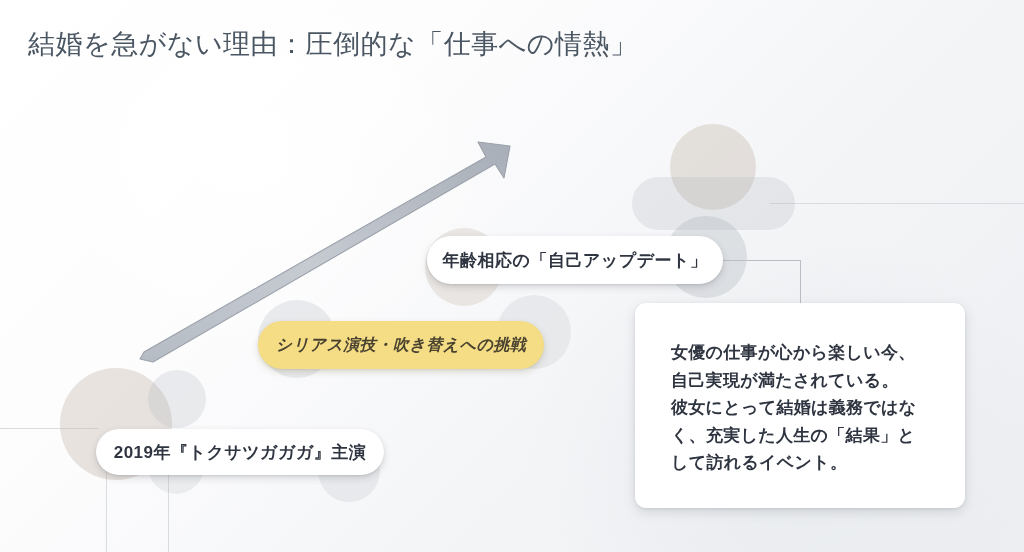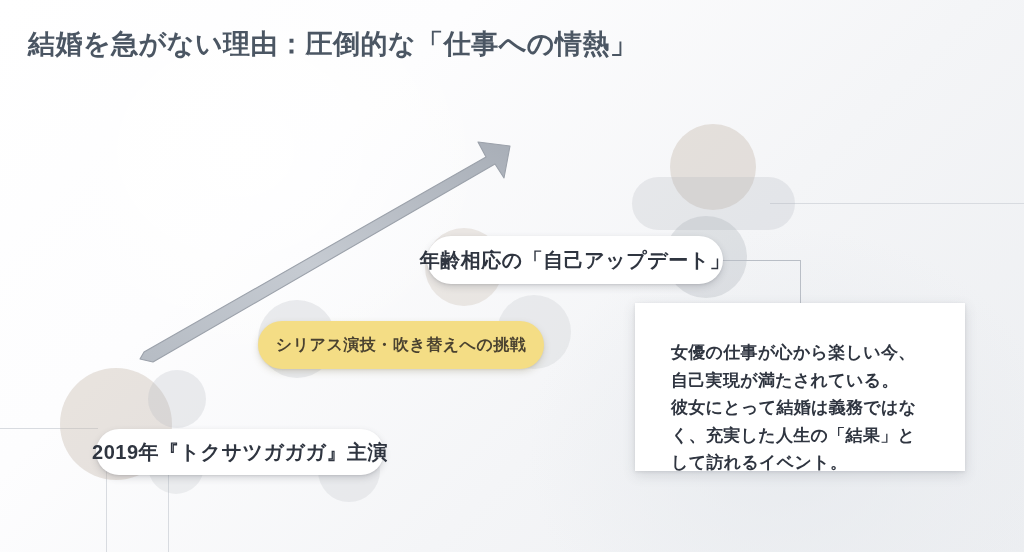--- a/index.html
+++ b/index.html
@@ -39,21 +39,21 @@
     width: 760px; height: 640px;
     background: radial-gradient(closest-side, rgba(231,234,238,0.85), rgba(231,234,238,0) 70%);
   }
 
   
   .title {
     position: absolute;
     left: 28px;
     top: 26px;
     font-size: 27px;
-    font-weight: bold;
+    font-weight: normal;
     letter-spacing: 0.5px;
     color: #4b5663;
     white-space: nowrap;
   }
 
   
   .guide {
     position: absolute;
     background: #c9cdd3;
     pointer-events: none;
@@ -95,49 +95,50 @@
   .connector.h { height: 1px; }
   .connector.v { width: 1px; }
 
   
   .pill {
     position: absolute;
     display: flex;
     align-items: center;
     justify-content: center;
     border-radius: 999px;
-    font-size: 20px;
+    font-size: 17px;
     font-weight: bold;
     letter-spacing: 0.5px;
     white-space: nowrap;
     color: #2f3540;
   }
   .pill-white {
     background: #ffffff;
     box-shadow: 0 3px 7px rgba(70,75,85,0.20), 0 1px 2px rgba(70,75,85,0.12);
   }
   .pill-yellow {
     background: #f4dd85;
     color: #4a4230;
     box-shadow: 0 3px 7px rgba(120,110,70,0.22), 0 1px 2px rgba(120,110,70,0.12);
+    font-style: italic;
   }
 
   #pill-update { left: 427px; top: 236px; width: 296px; height: 48px; }
   #pill-serious { left: 258px; top: 321px; width: 286px; height: 48px; font-size: 16px; }
   #pill-debut  { left: 96px;  top: 429px; width: 288px; height: 46px; }
 
   
   .card {
     position: absolute;
     left: 635px;
     top: 303px;
     width: 330px;
-    height: 168px;
+    height: 205px;
     background: #ffffff;
-    border-radius: 0;
+    border-radius: 11px;
     box-shadow: 0 4px 12px rgba(70,75,85,0.16), 0 1px 3px rgba(70,75,85,0.12);
     box-sizing: border-box;
     padding: 36px 4px 0 36px;
   }
   .card-text {
     font-size: 17px;
     font-weight: bold;
     line-height: 1.62;
     color: #2f3540;
     letter-spacing: 0.3px;

